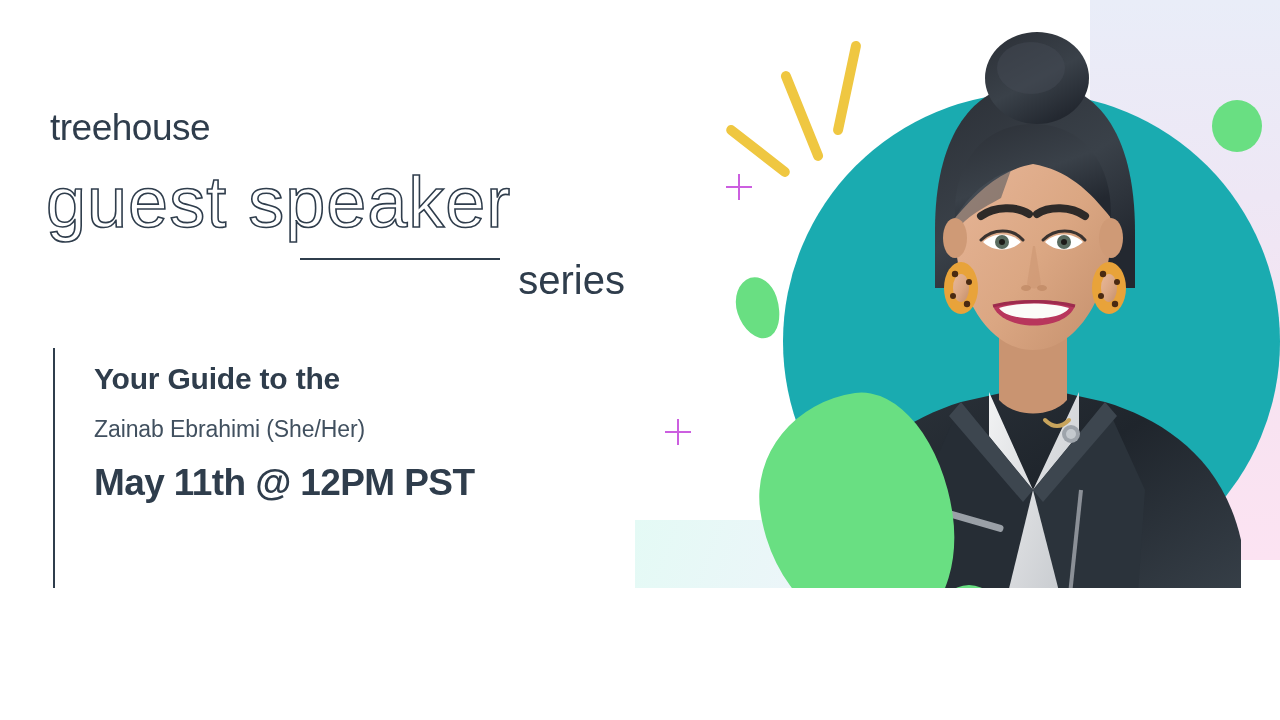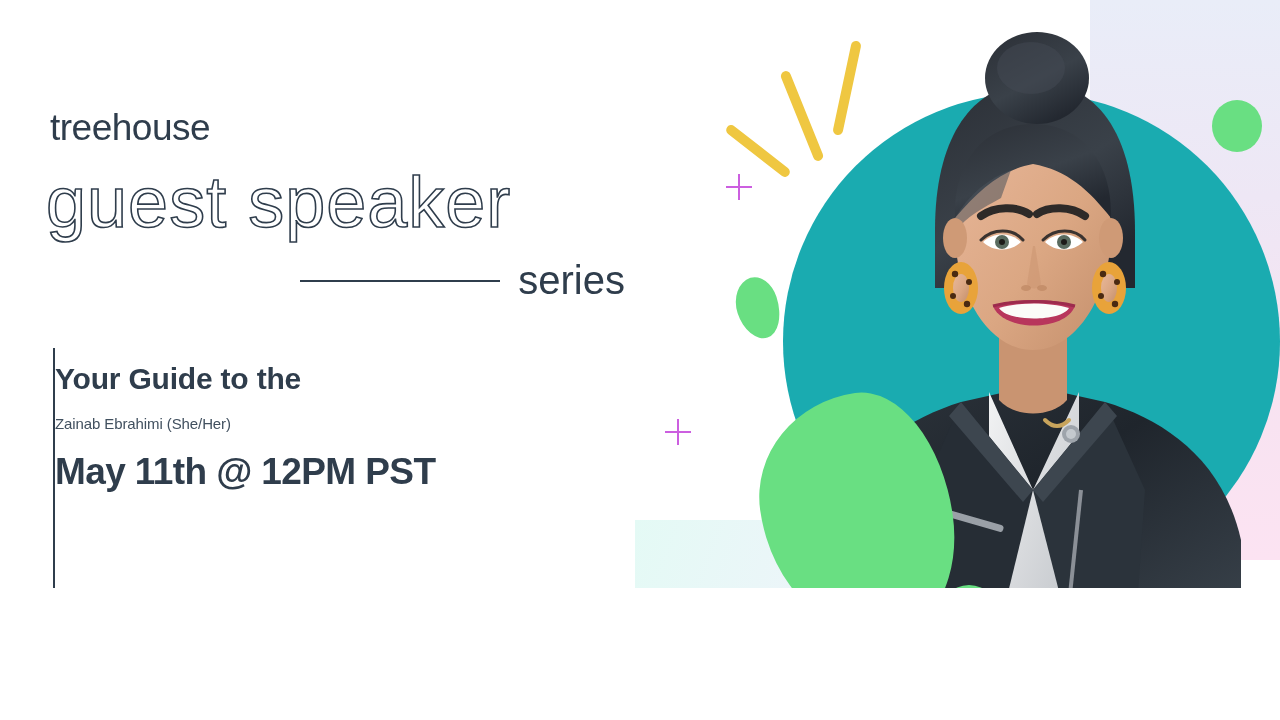--- a/index.html
+++ b/index.html
@@ -147,53 +147,53 @@
     color: transparent;
     -webkit-text-stroke: 1.6px #2f3d4c;
     line-height: 1;
   }
   .series-row {
     position: absolute;
     left: 300px;
     top: 258px;
     width: 325px;
     display: flex;
-    align-items: center;
     gap: 18px;
   }
   .series-rule {
     flex: 1 1 auto;
     height: 2px;
     background: #2f3d4c;
   }
   .series-word {
     font-size: 40px;
     font-weight: 400;
     color: #2f3d4c;
     letter-spacing: 0px;
   }
 
   .detail-block {
     position: absolute;
     left: 53px;
     top: 348px;
     height: 254px;
     border-left: 2px solid #2f3d4c;
+    padding-left: 39px;
     box-sizing: border-box;
   }
   .talk-title {
     font-size: 30px;
     font-weight: 700;
     line-height: 1.28;
     color: #2f3d4c;
     margin: 12px 0 0 0;
     letter-spacing: -0.2px;
   }
   .speaker-line {
-    font-size: 15px;
+    font-size: 23px;
     font-weight: 400;
     line-height: 1.36;
     color: #41505f;
     margin-top: 16px;
     letter-spacing: -0.1px;
   }
   .event-date {
     font-size: 37px;
     font-weight: 700;
     color: #2f3d4c;

